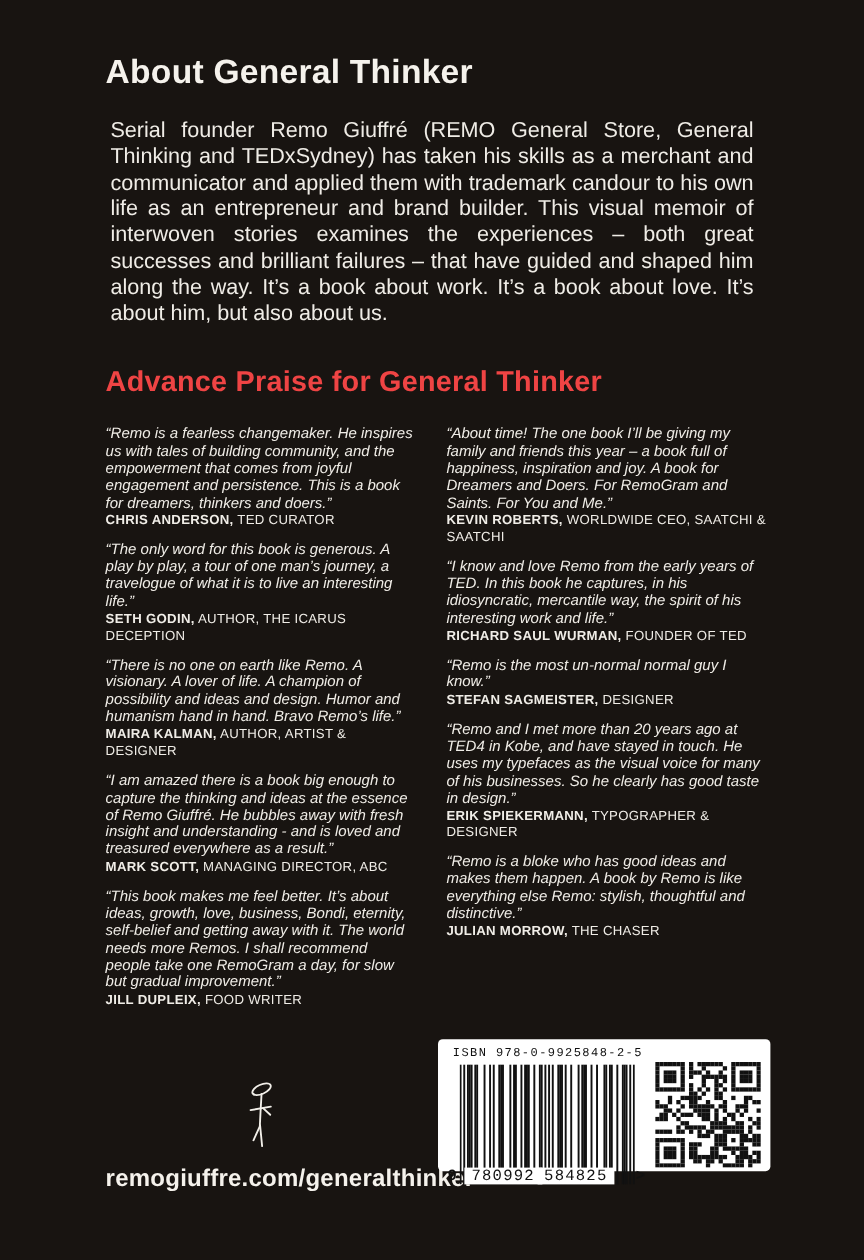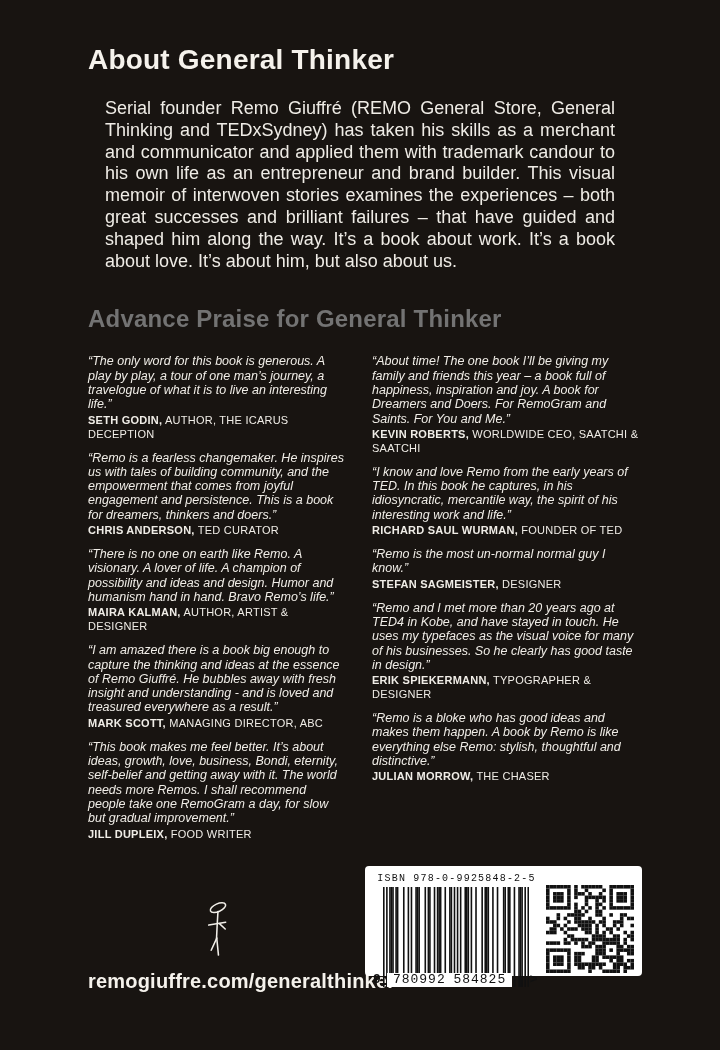--- a/index.html
+++ b/index.html
@@ -9,26 +9,26 @@
     font-family:"Liberation Sans", sans-serif;
     overflow:hidden;
   }
   .content { padding:44px 88px 0 88px; }
 
   .about-title {
     margin:0 0 22px 0; font-size:28px; font-weight:bold;
     letter-spacing:0.2px; color:#f5f2ec;
   }
   .intro {
-    margin:17px; font-size:18px; line-height:21.8px;
+    margin:4px; font-size:18px; line-height:21.8px;
     text-align:justify; color:#efece6;
   }
   .praise-title {
     margin:33px 0 21px 0; font-size:24px; font-weight:bold;
-    letter-spacing:0.2px; color:#737373;
+    letter-spacing:0.2px; color:#ef4444;
   }
   .praise-grid {
     display:grid; grid-template-columns:258px 272px; column-gap:26px;
   }
   .praise-item { margin-bottom:10px; }
   .quote {
     margin:0; font-style:italic; font-size:12.5px; line-height:14.3px;
     color:#f0ede7;
   }
   .attr {
@@ -82,32 +82,32 @@
 
     <h1 class="about-title">About General Thinker</h1>
     <p class="intro">Serial founder Remo Giuffré (REMO General Store, General Thinking and TEDxSydney) has taken his skills as a merchant and communicator and applied them with trademark candour to his own life as an entrepreneur and brand builder. This visual memoir of interwoven stories examines the experiences – both great successes and brilliant failures – that have guided and shaped him along the way. It’s a book about work. It’s a book about love. It’s about him, but also about us.</p>
 
     <h2 class="praise-title">Advance Praise for General Thinker</h2>
 
     <div class="praise-grid">
       <div class="praise-col">
 
           <div class="praise-item">
+            <p class="quote">“Remo is a fearless changemaker. He inspires us with tales of building community, and the empowerment that comes from joyful engagement and persistence. This is a book for dreamers, thinkers and doers.”</p>
+            <p class="attr">
+              <span class="name">CHRIS ANDERSON,</span>
+              <span class="role">TED CURATOR</span>
+            </p>
+          </div>
+
+          <div class="praise-item">
             <p class="quote">“The only word for this book is generous. A play by play, a tour of one man’s journey, a travelogue of what it is to live an interesting life.”</p>
             <p class="attr">
               <span class="name">SETH GODIN,</span>
               <span class="role">AUTHOR, THE ICARUS DECEPTION</span>
-            </p>
-          </div>
-
-          <div class="praise-item">
-            <p class="quote">“Remo is a fearless changemaker. He inspires us with tales of building community, and the empowerment that comes from joyful engagement and persistence. This is a book for dreamers, thinkers and doers.”</p>
-            <p class="attr">
-              <span class="name">CHRIS ANDERSON,</span>
-              <span class="role">TED CURATOR</span>
             </p>
           </div>
 
           <div class="praise-item">
             <p class="quote">“There is no one on earth like Remo.  A visionary. A lover of life. A champion of possibility and ideas and design. Humor and humanism hand in hand. Bravo Remo’s life.”</p>
             <p class="attr">
               <span class="name">MAIRA KALMAN,</span>
               <span class="role">AUTHOR, ARTIST &amp; DESIGNER</span>
             </p>
           </div>

